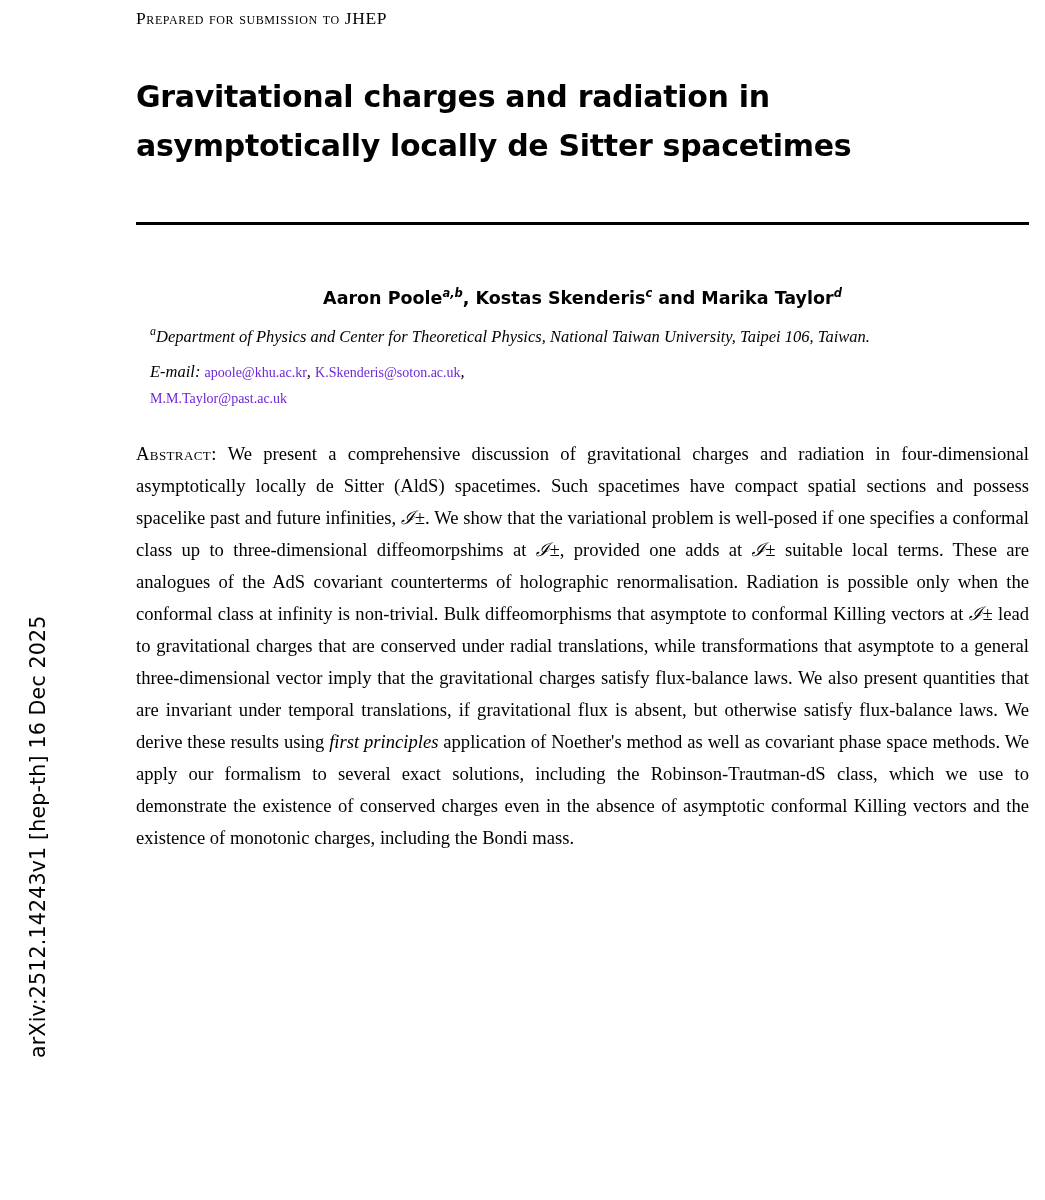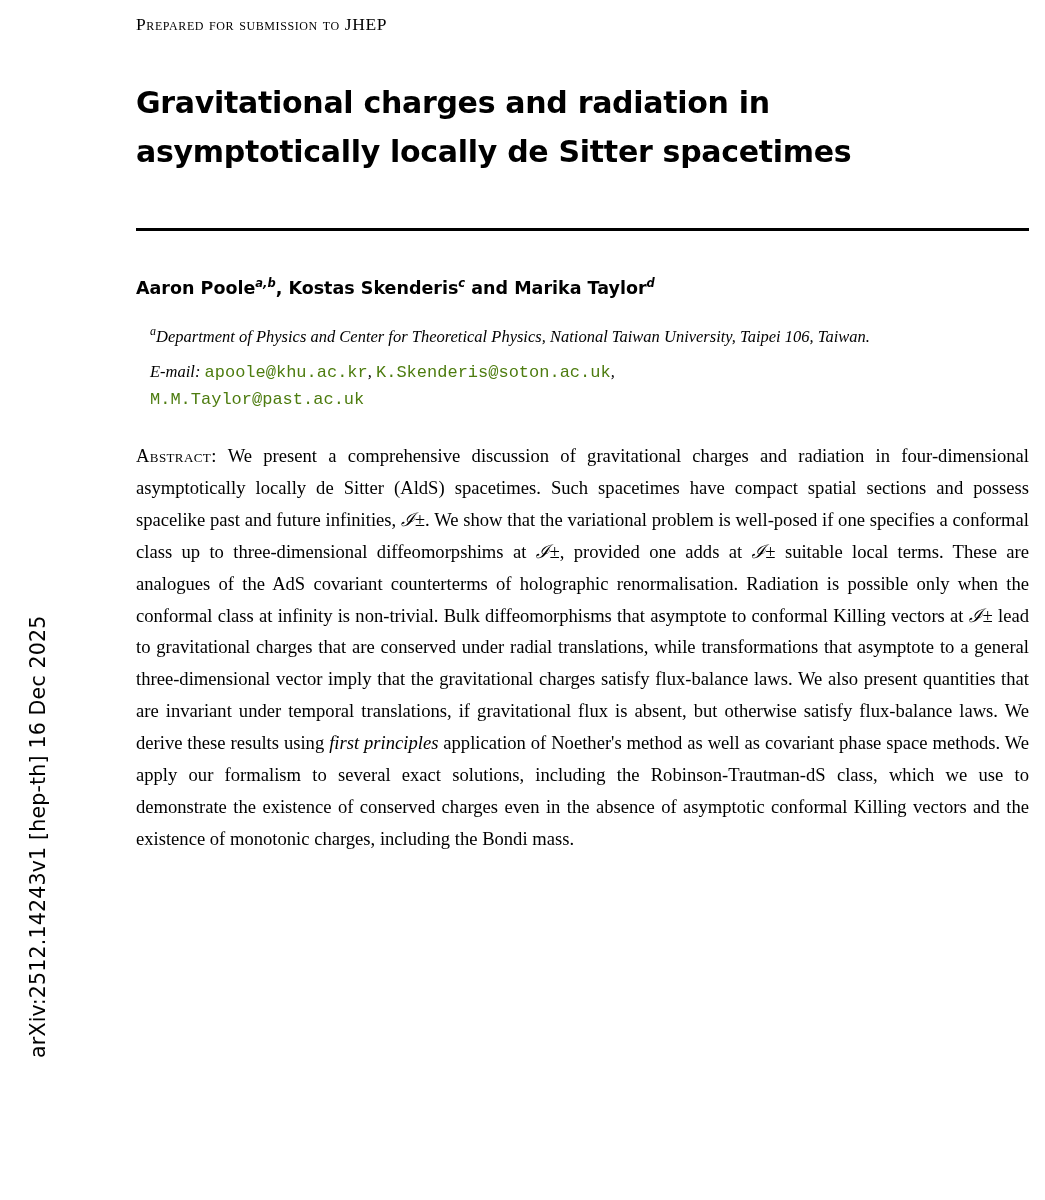--- a/index.html
+++ b/index.html
@@ -30,21 +30,21 @@
     font-size: 20.5px;
     letter-spacing: 0.2px;
     color: #000000;
     white-space: nowrap;
   }
 
   
   .content {
     position: absolute;
     left: 136px;
-    top: 6px;
+    top: 0;
     width: 893px;
   }
 
   .journal-line {
     font-family: "Liberation Serif", serif;
     font-size: 17.5px;
     font-variant: small-caps;
     letter-spacing: 0.6px;
     margin-top: 8px;
   }
@@ -62,30 +62,31 @@
   .rule {
     margin-top: 52px;
     border-top: 3px solid #000;
     width: 893px;
   }
 
   .authors {
     font-family: "DejaVu Sans", sans-serif;
     font-weight: bold;
     font-size: 17.5px;
-    margin-top: 45px;
+    margin-top: 61px;
+    text-align: center;
   }
   .authors sup {
     font-weight: bold;
     font-size: 11.5px;
     font-style: italic;
   }
 
   .affils {
-    margin-top: 24px;
+    margin-top: 14px;
     margin-left: 14px;
     width: 878px;
   }
   .affil {
     font-family: "Liberation Serif", serif;
     font-style: italic;
     font-size: 16.5px;
     line-height: 1.52;
     text-align: justify;
     margin-bottom: 2px;
@@ -98,24 +99,24 @@
 
   .email-line {
     font-family: "Liberation Serif", serif;
     font-style: italic;
     font-size: 16.5px;
     line-height: 1.62;
     margin-top: 10px;
     margin-left: 14px;
   }
   .email-line a, .mono {
-    font-family: Liberation Mono, monospace;
+    font-family: Liberation Serif, serif;
     font-style: normal;
-    font-size: 17px;
-    color: #4d7c0f;
+    font-size: 14px;
+    color: #6d28d9;
     text-decoration: none;
   }
 
   .abstract {
     margin-top: 26px;
     width: 893px;
     font-family: "Liberation Serif", serif;
     font-size: 18.6px;
     line-height: 1.72;
     text-align: justify;

